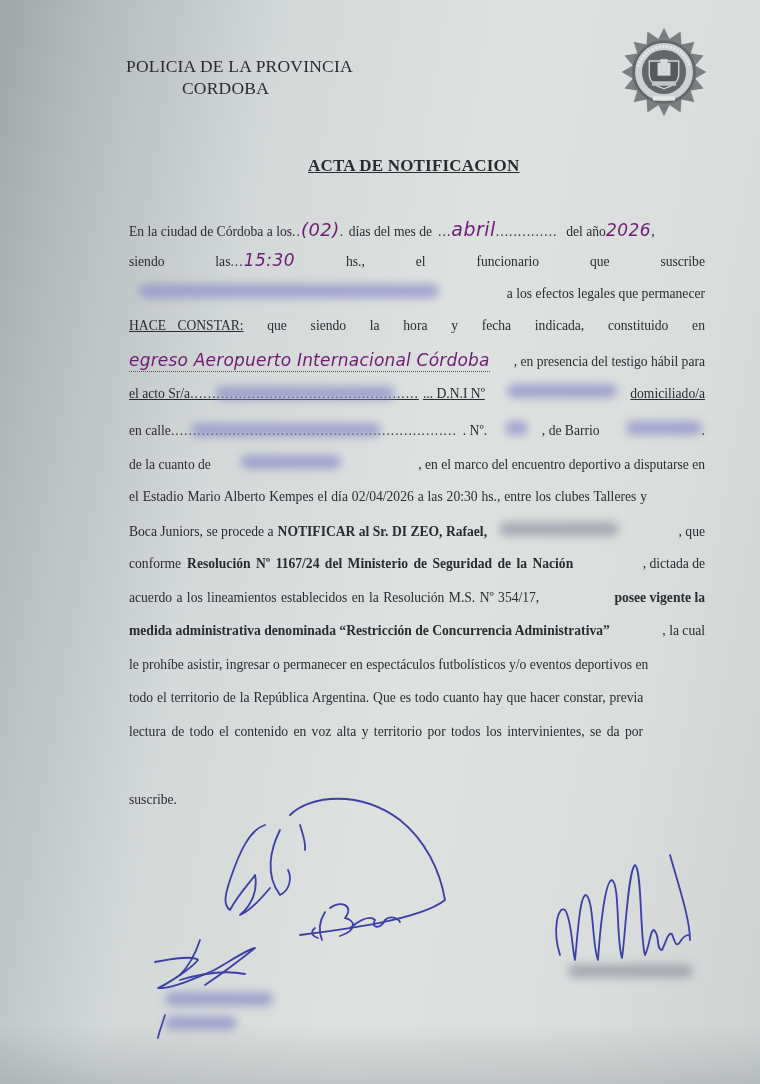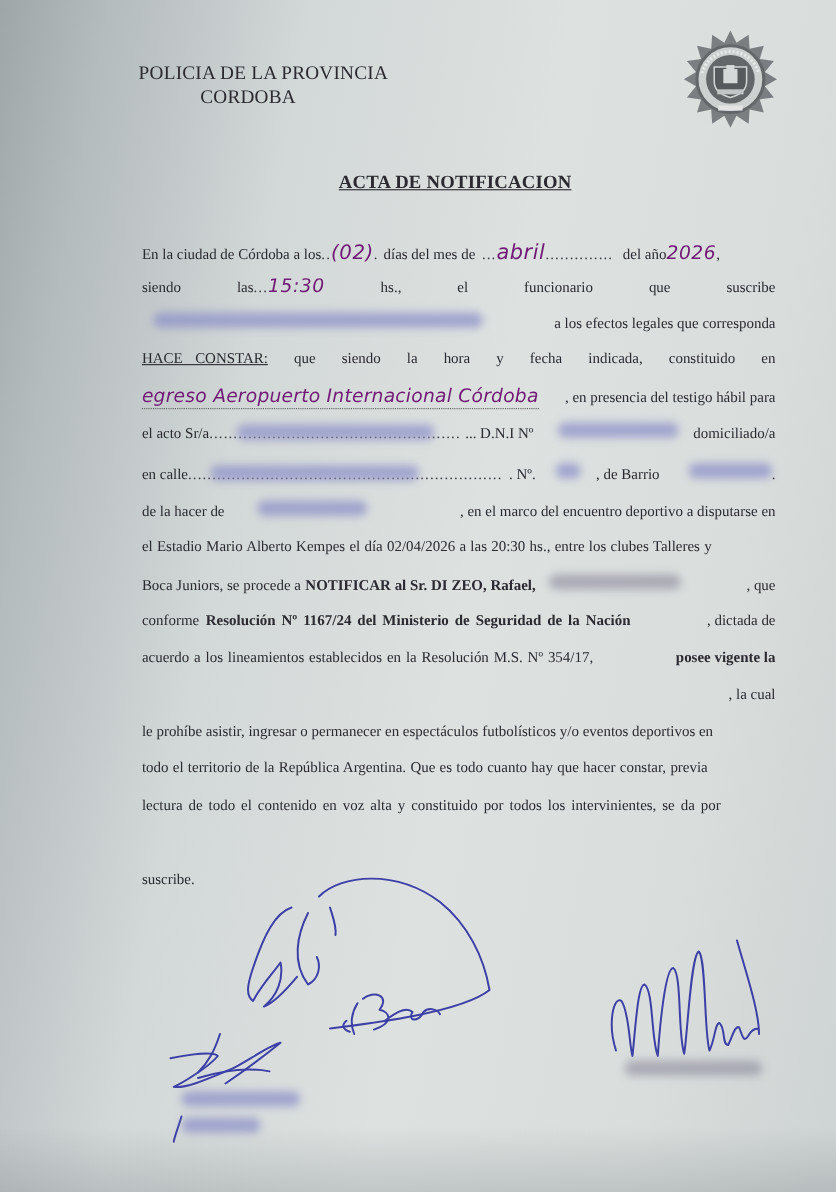--- a/index.html
+++ b/index.html
@@ -90,61 +90,61 @@
     <span><span>las</span><span class="dots">...</span><span class="hw" style="font-size:17px;">15:30</span></span>
     <span>hs.,</span>
     <span>el</span>
     <span>funcionario</span>
     <span>que</span>
     <span>suscribe</span>
   </div>
 
   <div class="line" style="top:284px;">
     <span class="blur" style="width:300px; margin-left:10px;"></span>
-    <span>a los efectos legales que corresponda</span>
+    <span>a los efectos legales que permanecer</span>
   </div>
 
   <div class="line" style="top:318px;">
     <span class="u" style="word-spacing:8px;">HACE CONSTAR:</span>
     <span>que</span>
     <span>siendo</span>
     <span>la</span>
     <span>hora</span>
     <span>y</span>
     <span>fecha</span>
     <span>indicada,</span>
     <span>constituido</span>
     <span>en</span>
   </div>
 
   <div class="line left" style="top:350px;">
     <span class="hw" style="font-size:17px; letter-spacing:0.2px; border-bottom:1px dotted #555; padding-bottom:1px;">egreso Aeropuerto Internacional Córdoba</span>
     <span style="margin-left:auto;">, en presencia del testigo hábil para</span>
   </div>
 
-  <div class="line left" style="top:384px;">
+  <div class="line left" style="top:384px;text-decoration:underline;">
     <span>el acto Sr/a</span>
     <span class="dots" style="position:relative;">....................................................<span class="blur" style="position:absolute; left:25px; top:0; width:180px;"></span></span>
     <span style="margin-left:4px;">... D.N.I Nº</span>
     <span class="blur" style="width:110px; margin-left:22px;"></span>
     <span style="margin-left:auto;">domiciliado/a</span>
   </div>
 
   <div class="line left" style="top:421px;">
     <span>en calle</span>
     <span class="dots" style="position:relative;">.................................................................<span class="blur" style="position:absolute; left:20px; top:0; width:190px;"></span></span>
     <span style="margin-left:6px;">. Nº.</span>
     <span class="blur" style="width:30px; margin-left:18px;"></span>
     <span style="margin-left:14px;">, de Barrio</span>
     <span class="blur" style="width:100px; margin-left:26px;"></span>
     <span style="margin-left:auto;">.</span>
   </div>
 
   <div class="line left" style="top:455px;">
-    <span>de la hacer de</span>
+    <span>de la cuanto de</span>
     <span class="blur" style="width:100px; margin-left:30px;"></span>
     <span style="margin-left:auto;">, en el marco del encuentro deportivo a disputarse en</span>
   </div>
 
   <div class="line" style="top:489px;">
     <span style="word-spacing:0.5px;">el Estadio Mario Alberto Kempes el día 02/04/2026 a las 20:30 hs., entre los clubes Talleres y</span>
   </div>
 
   <div class="line left" style="top:522px;">
     <span>Boca Juniors, se procede a</span>
@@ -158,31 +158,32 @@
     <b style="margin-left:6px; word-spacing:2px;">Resolución Nº 1167/24 del Ministerio de Seguridad de la Nación</b>
     <span style="margin-left:auto;">, dictada de</span>
   </div>
 
   <div class="line left" style="top:590px;gap:31px;">
     <span style="word-spacing:1px;">acuerdo a los lineamientos establecidos en la Resolución M.S. Nº 354/17,</span>
     <b style="margin-left:auto;">posee vigente la</b>
   </div>
 
   <div class="line left" style="top:623px;">
+    <b>medida administrativa denominada “Restricción de Concurrencia Administrativa”</b>
     <span style="margin-left:auto;">, la cual</span>
   </div>
 
   <div class="line" style="top:657px;">
     <span>le prohíbe asistir, ingresar o permanecer en espectáculos futbolísticos y/o eventos deportivos en</span>
   </div>
   <div class="line" style="top:690px;">
     <span style="word-spacing:0.5px;">todo el territorio de la República Argentina. Que es todo cuanto hay que hacer constar, previa</span>
   </div>
   <div class="line" style="top:724px;">
-    <span style="word-spacing:2px;">lectura de todo el contenido en voz alta y constituido por todos los intervinientes, se da por</span>
+    <span style="word-spacing:2px;">lectura de todo el contenido en voz alta y territorio por todos los intervinientes, se da por</span>
   </div>
   <div class="line left" style="top:792px;">
     <span>suscribe.</span>
   </div>
 
   <svg class="sig" style="left:160px; top:780px; width:300px; height:260px;" viewBox="0 0 300 260">
     <path d="M130 35 C150 15, 200 10, 240 40 C265 60, 280 90, 285 120 C260 140, 180 150, 140 155"></path>
     <path d="M140 45 C143 55, 146 62, 145 70"></path>
     <path d="M120 50 C110 70, 105 95, 120 115 C130 110, 132 98, 128 90"></path>
     <path d="M105 45 C90 50, 80 70, 70 100 C65 115, 63 125, 70 130 C78 115, 88 105, 95 95 C98 110, 92 125, 80 135 C88 132, 100 120, 110 108"></path>

